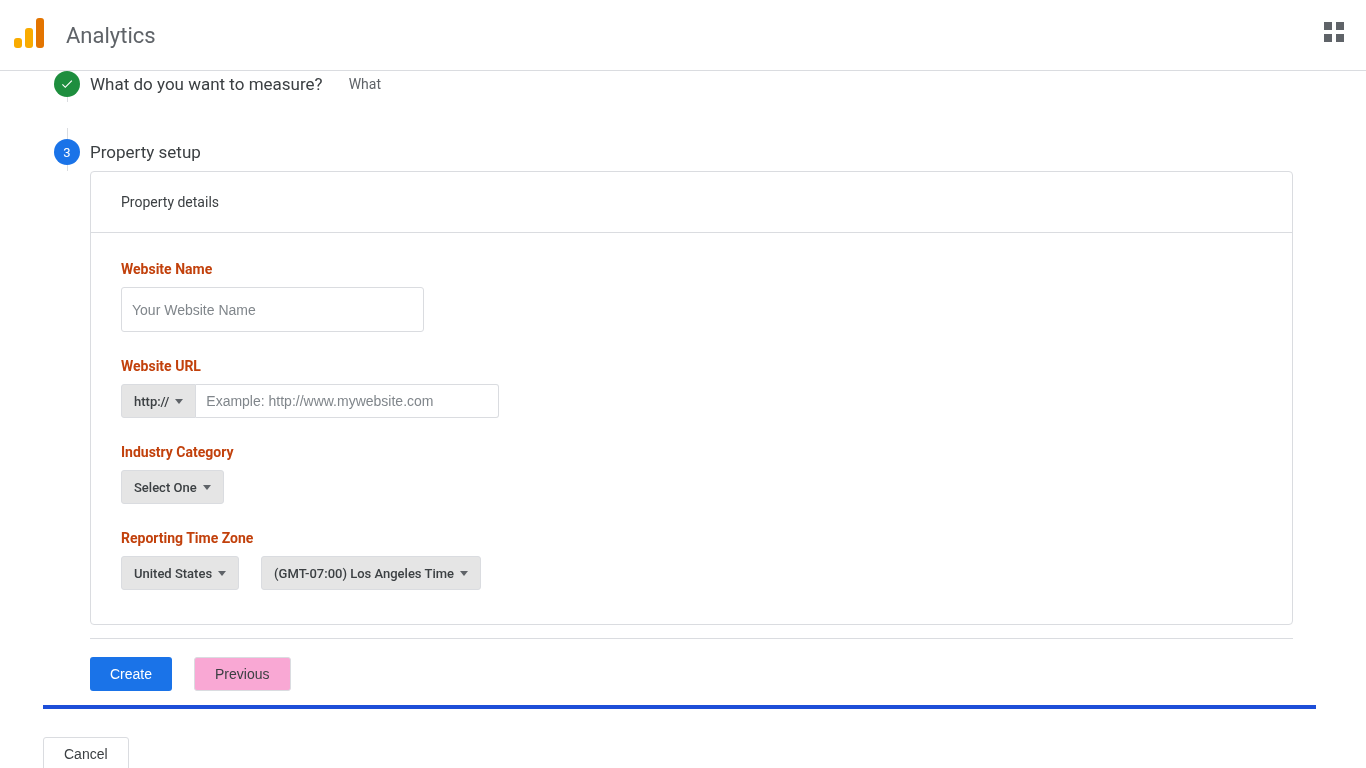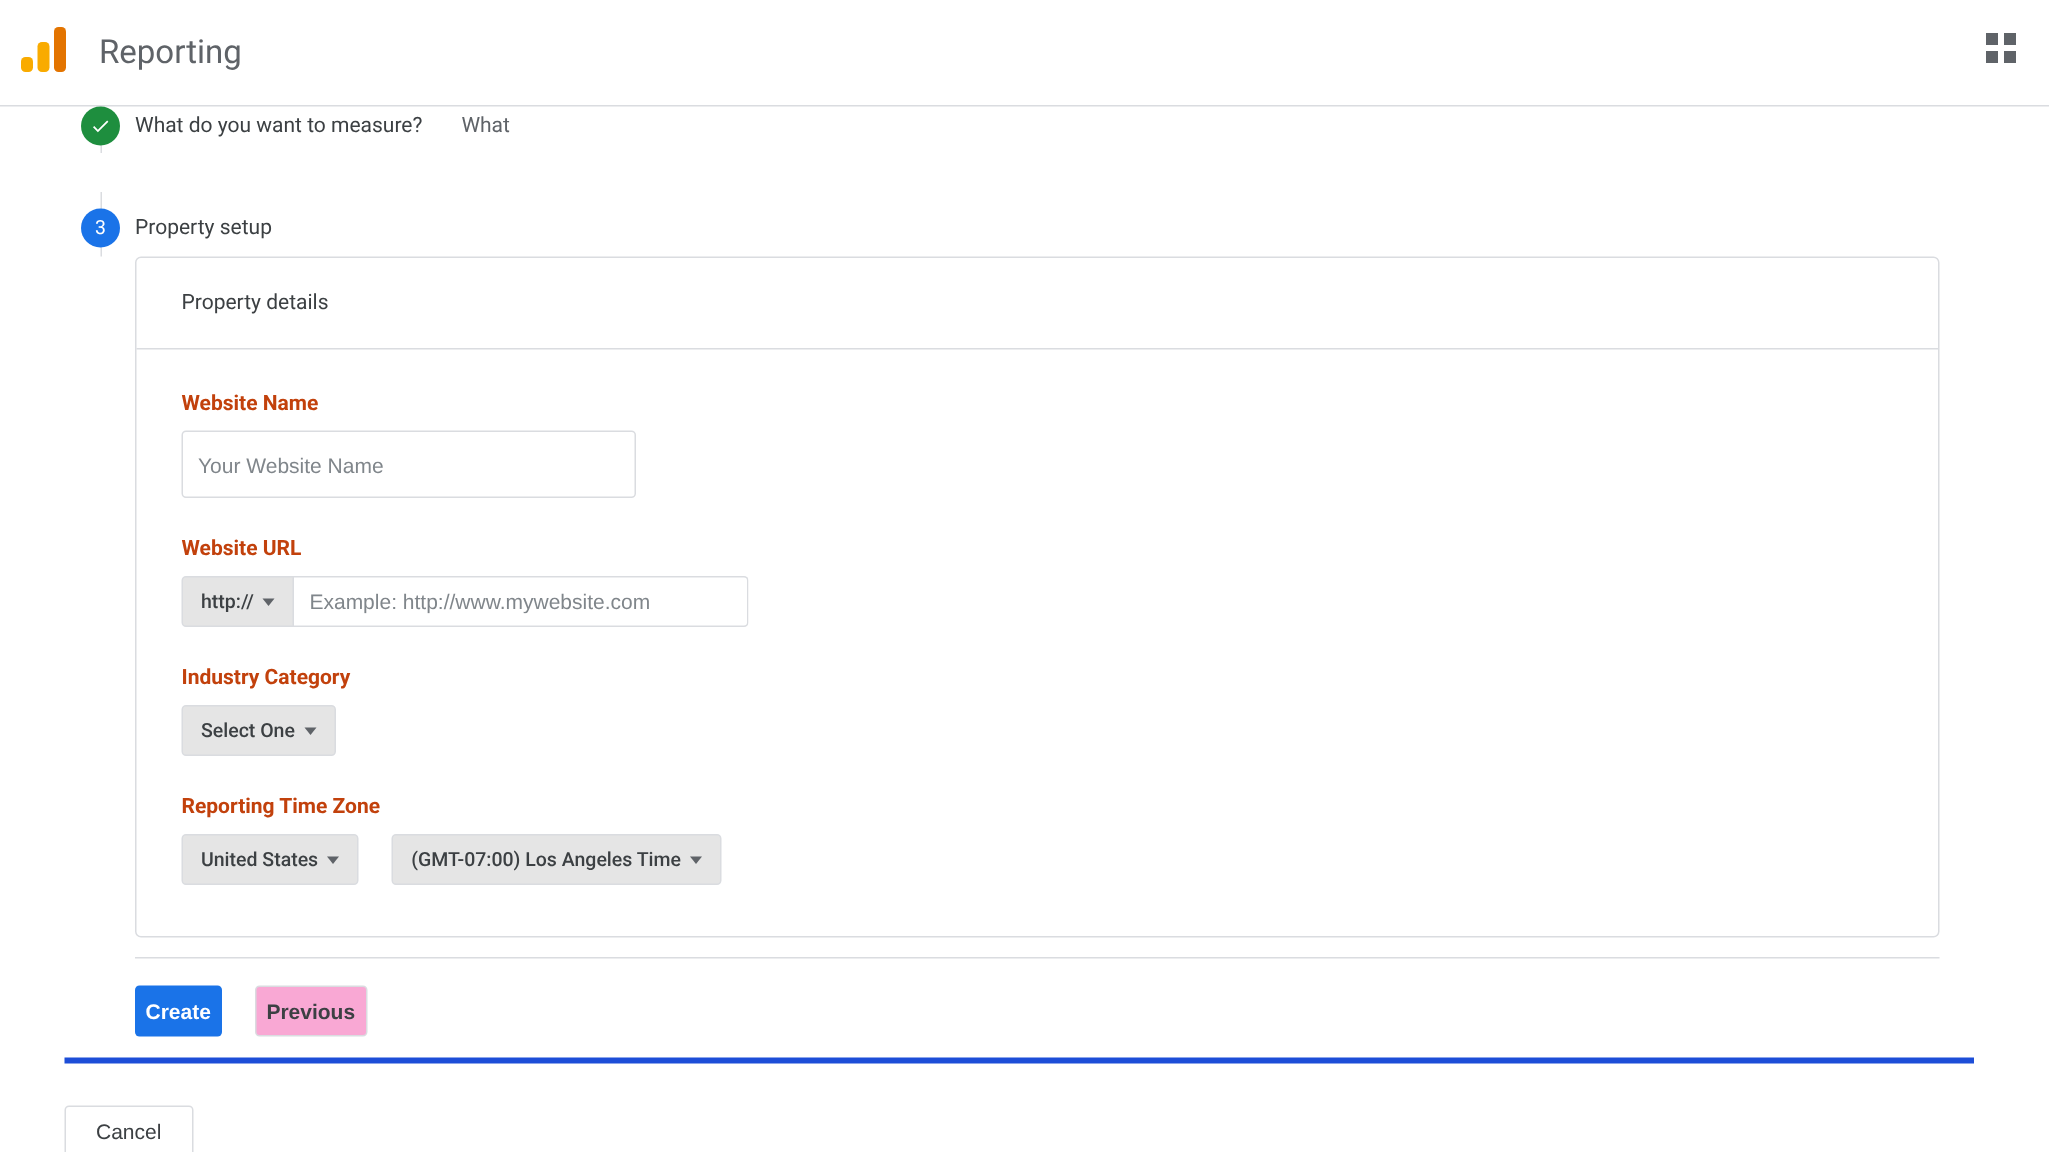--- a/index.html
+++ b/index.html
@@ -71,21 +71,21 @@
     align-items:center;
     justify-content:center;
     color:#fff;
     font-size:13px;
     flex-shrink:0;
   }
   .circle-green { background:#1e8e3e; }
   .circle-blue { background:#1a73e8; }
   .check-svg { width:14px; height:14px; }
   .step-title {
-    font-size:14px;
+    font-size:17px;
     color:#3c4043;
     margin-left:10px;
   }
   .edit-link {
     font-size:14px;
     color:#5f6368;
     margin-left: 26px;
     cursor:pointer;
   }
   .connector-mid {
@@ -174,27 +174,27 @@
     margin-left:36px;
     margin-right:73px;
     border-top:1px solid #dadce0;
     padding: 18px 0 14px 0;
     display:flex;
     gap:22px;
     margin-top:13px;
   }
   .btn {
     height:34px;
-    padding: 0 7px;
+    padding: 0 20px;
     border-radius:3px;
     font-size:14px;
     display:inline-flex;
     align-items:center;
     cursor:pointer;
-    font-weight:700;
+    font-weight:400;
   }
   .btn-primary {
     background:#1a73e8;
     color:#fff;
     border:none;
   }
   .btn-secondary {
     background:#f9a8d4;
     border:1px solid #dadce0;
     color:#3c4043;
@@ -220,21 +220,21 @@
 </style>
 </head>
 <body>
 
 <div class="header">
   <div class="logo">
     <div class="logo-bar bar-s"></div>
     <div class="logo-bar bar-m"></div>
     <div class="logo-bar bar-l"></div>
   </div>
-  <div class="app-title">Reporting</div>
+  <div class="app-title">Analytics</div>
   <div class="apps-icon">
     <div></div>
       <div></div>
       <div></div>
       <div></div>
   </div>
 </div>
 
 <div class="content">
   <div class="connector-top"></div>

